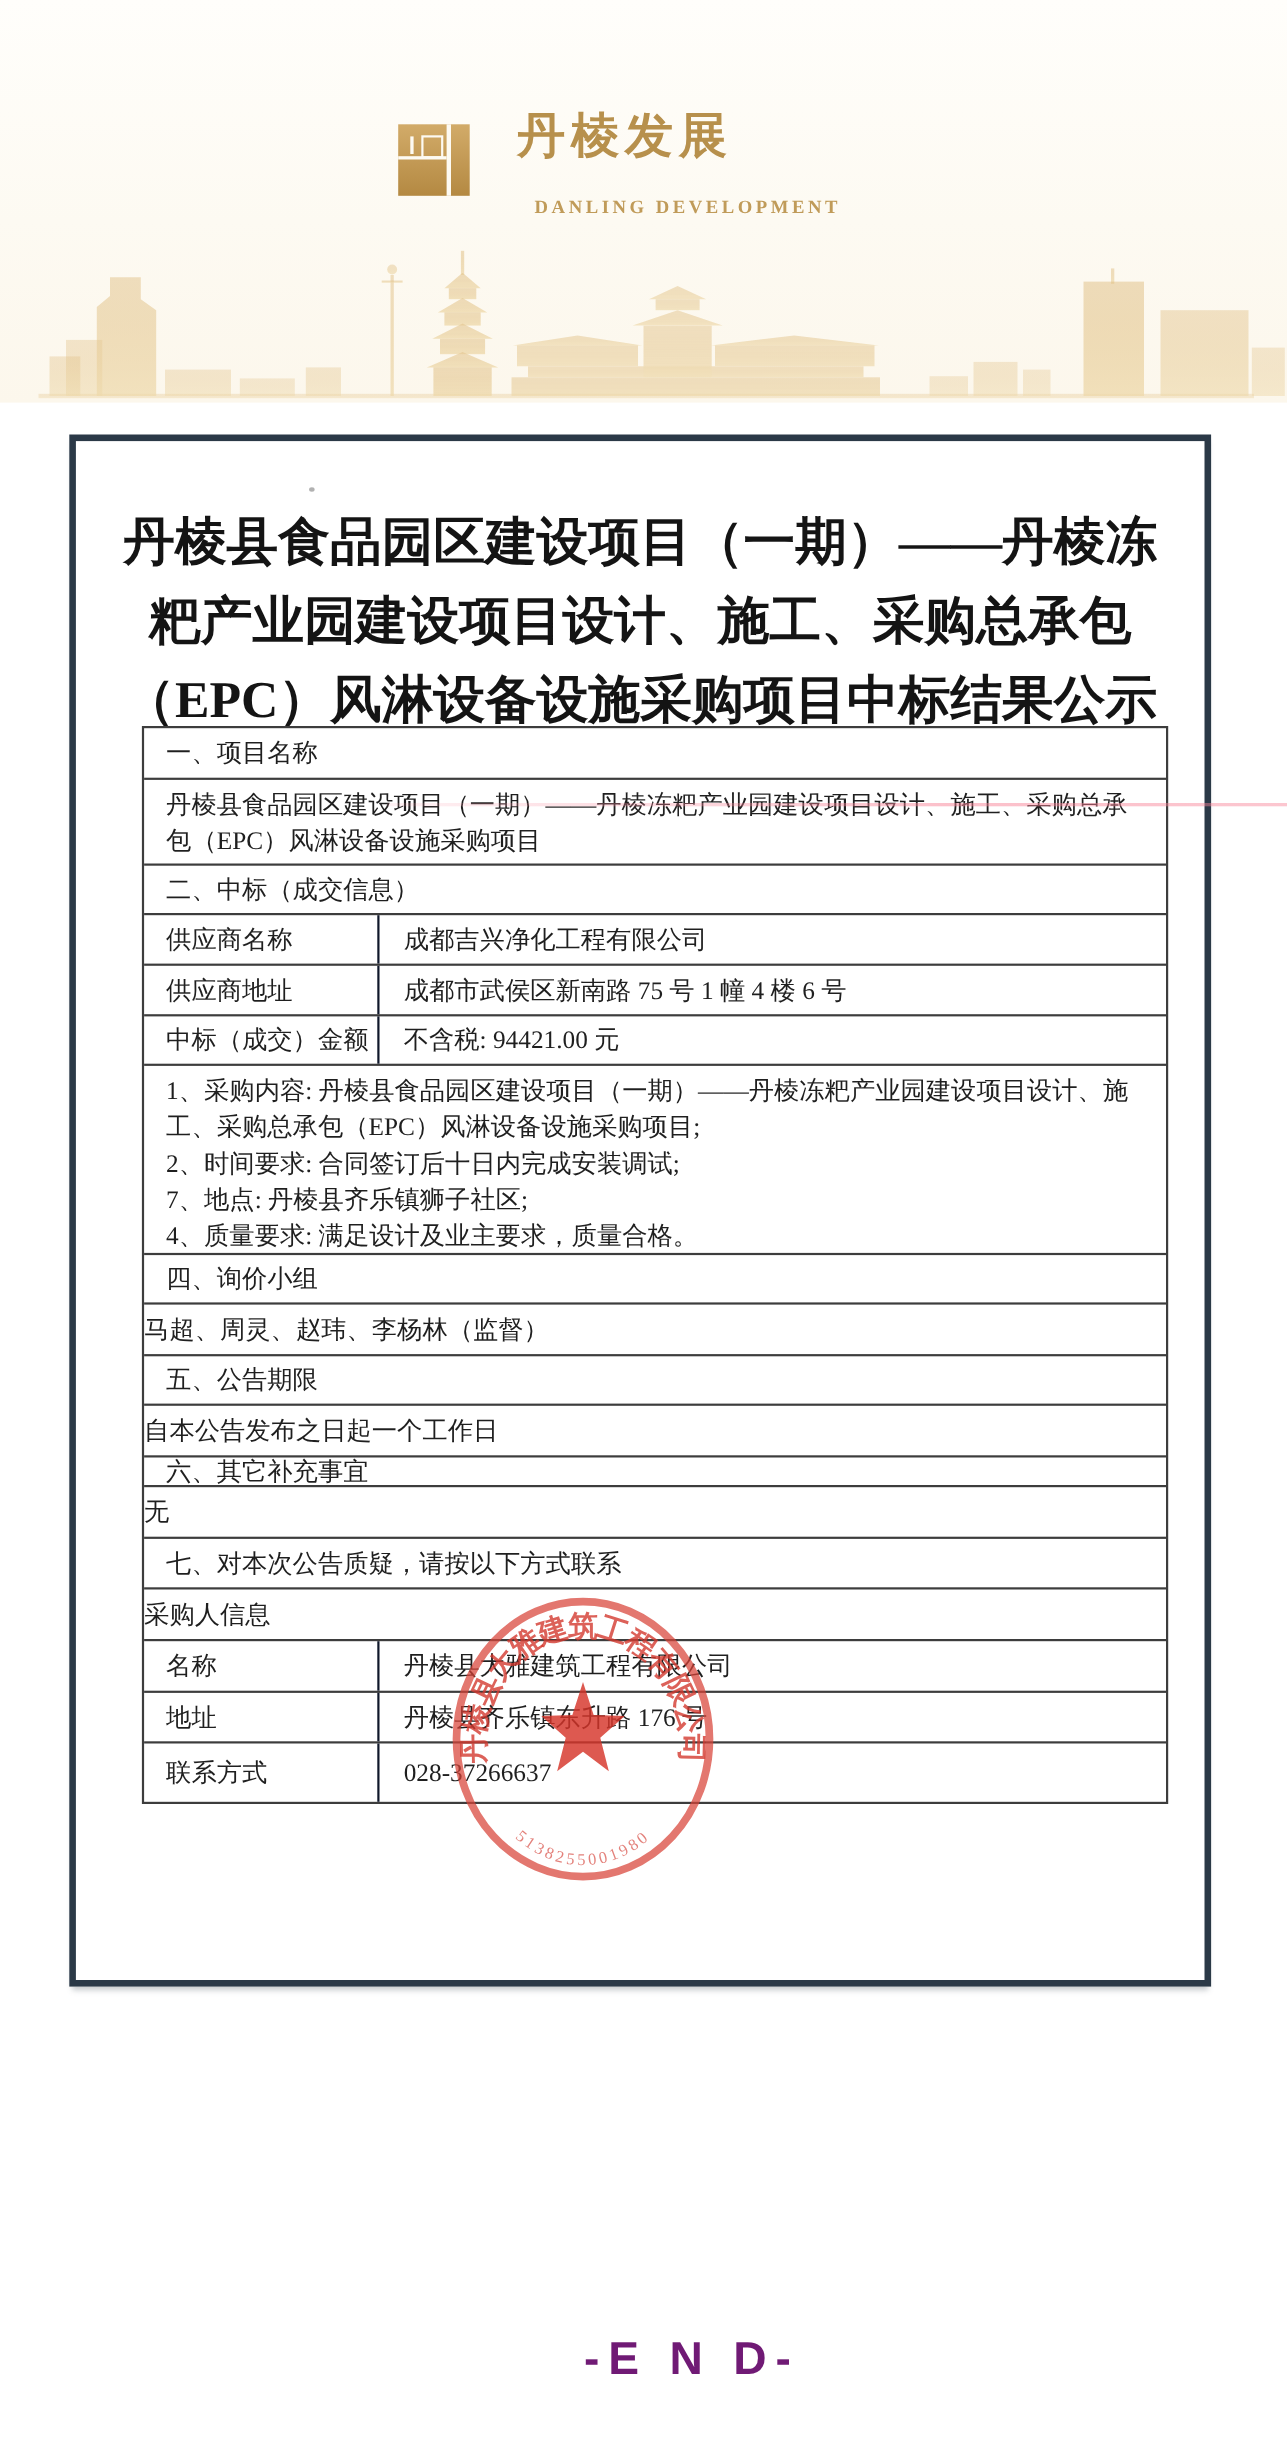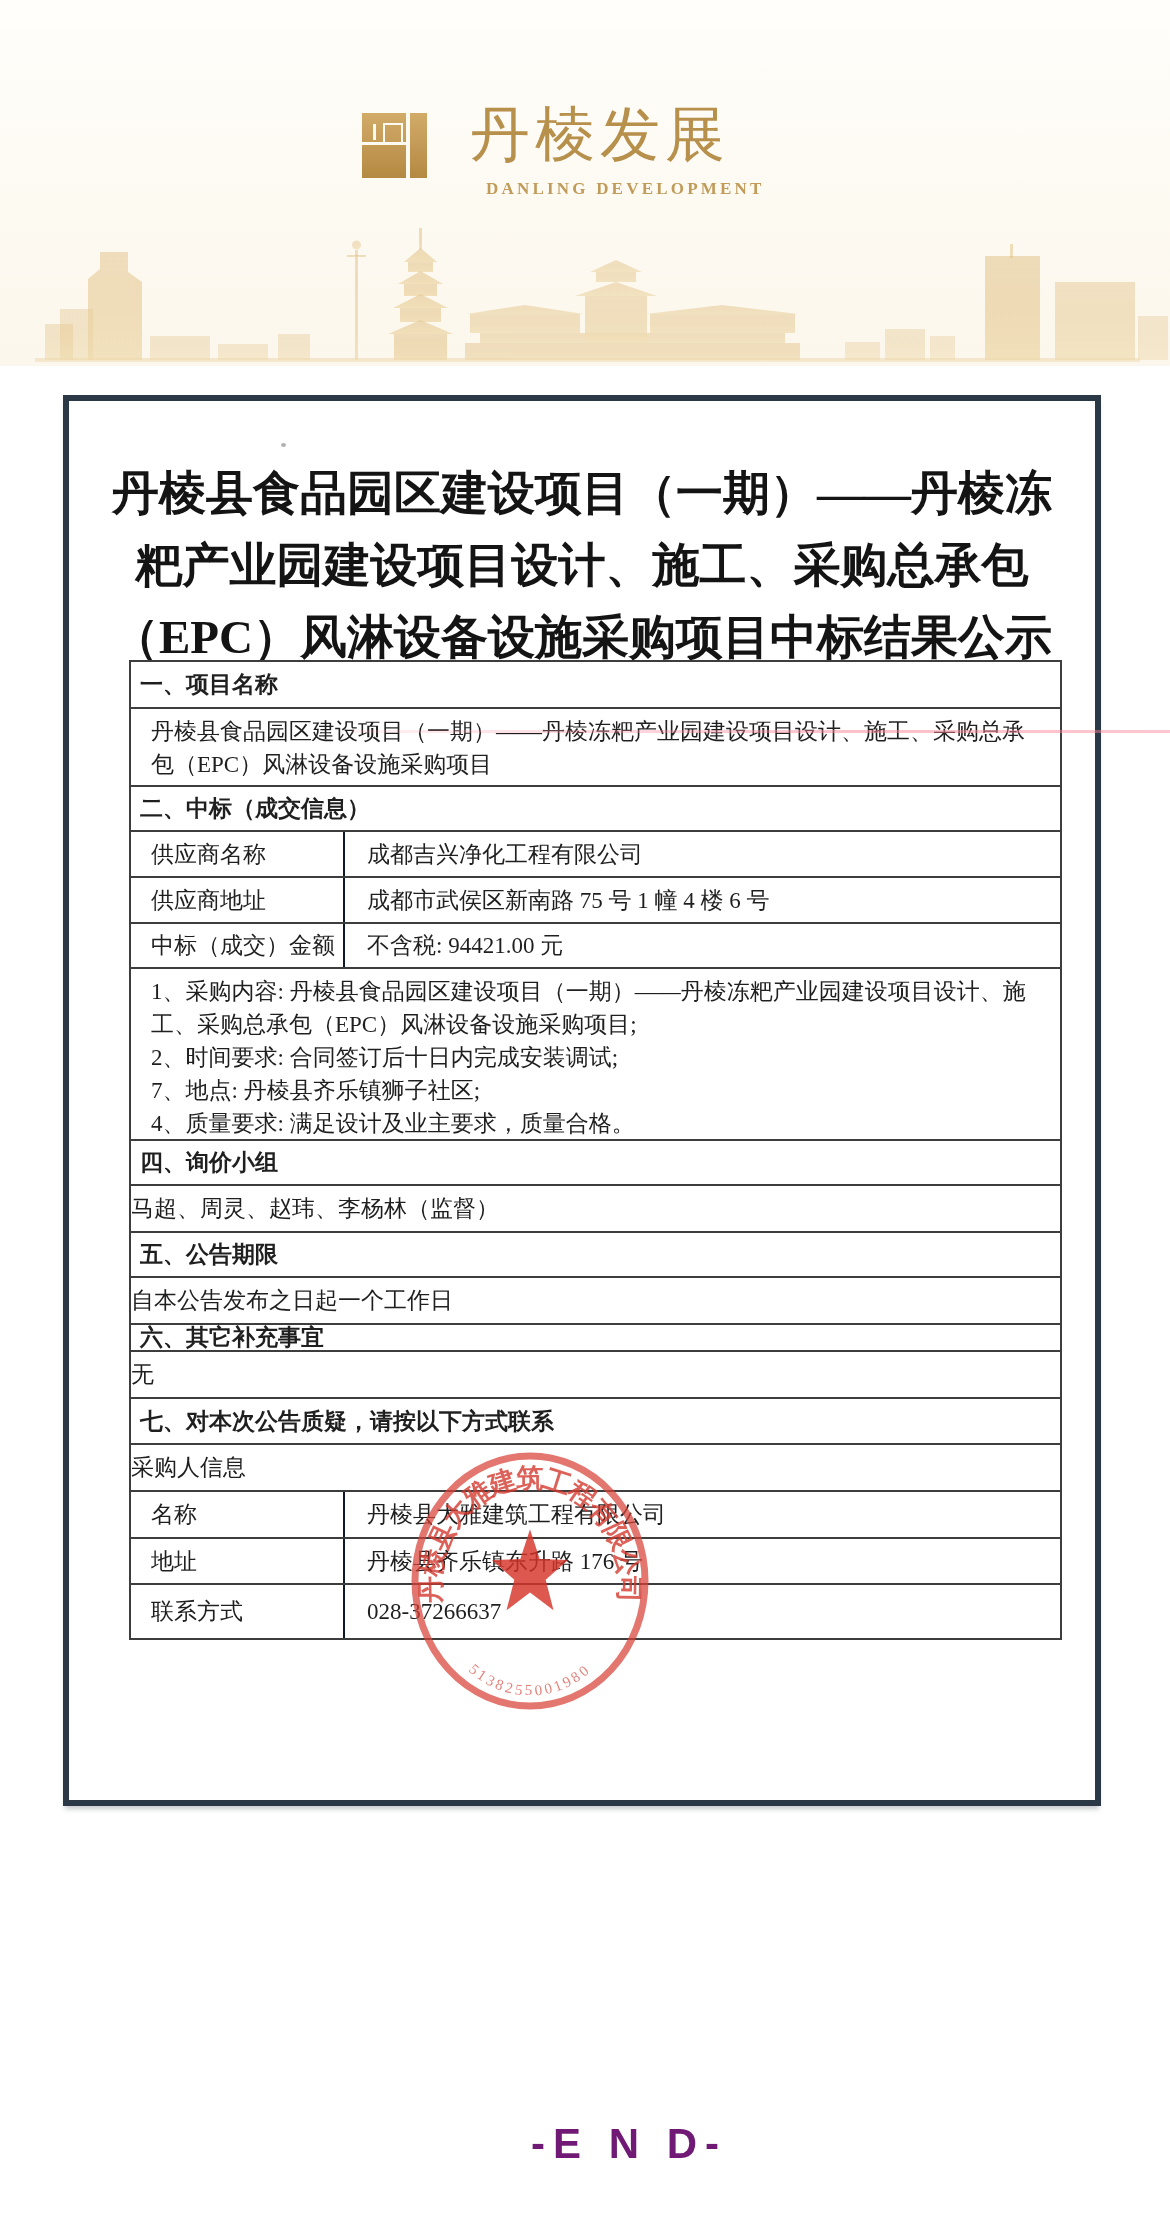--- a/index.html
+++ b/index.html
@@ -15,22 +15,22 @@
   }
   .logo-mark{
     position:absolute;left:362px;top:113px;width:65px;height:65px;
     background:linear-gradient(180deg,#d2ab69 0%,#b48942 100%);
   }
   .logo-mark .vgap{position:absolute;left:68%;top:0;width:4px;height:100%;background:#fdfaf2;}
   .logo-mark .hgap{position:absolute;left:0;top:45%;width:68%;height:3px;background:#fdfaf2;}
   .logo-mark .sq{position:absolute;left:33%;top:16%;width:24%;height:25%;border:2px solid #fdfaf2;}
   .logo-mark .tick{position:absolute;left:17%;top:17%;width:3px;height:24%;background:#fdfaf2;}
   .brand-cn{
-    position:absolute;left:470px;top:100px;width:290px;
-    font-size:60px;line-height:70px;font-weight:400;letter-spacing:5px;
+    position:absolute;left:470px;top:89px;width:290px;
+    font-size:44px;line-height:70px;font-weight:700;letter-spacing:5px;
     color:#b7904c;white-space:nowrap;
   }
   .brand-en{
     position:absolute;left:486px;top:179px;width:300px;
     font-size:17px;font-weight:bold;letter-spacing:3.2px;color:#c09b59;white-space:nowrap;
   }
   .skyline{position:absolute;left:0;top:224px;width:1170px;height:142px;}
   
   .frame{
     position:absolute;left:63px;top:395px;width:1038px;height:1411px;
@@ -43,21 +43,21 @@
   }
   .speck{position:absolute;left:212px;top:42px;width:5px;height:4px;border-radius:50%;background:rgba(100,100,100,0.5);}
   
   .info-table{
     position:absolute;left:60px;top:259px;width:933px;
     border:2px solid #3d3d3d;box-sizing:border-box;background:#fff;
     font-size:23px;
   }
   .row{border-bottom:2px solid #3d3d3d;box-sizing:border-box;display:flex;align-items:stretch;}
   .row:last-child{border-bottom:none;}
-  .row.sec{align-items:center;padding-left:9px;font-weight:bold;}
+  .row.sec{align-items:center;padding-left:20px;font-weight:normal;}
   .row.c1{align-items:center;}
   .row.cm{display:block;padding:6px 20px 0 20px;}
   .row.cm .ln{line-height:33px;}
   .cell{box-sizing:border-box;}
   .cell.k{flex:0 0 214px;border-right:2px solid #0f172a;display:flex;align-items:center;padding-left:20px;}
   .cell.v{flex:1;display:flex;align-items:center;padding-left:22px;}
   
   .pink-line{
     position:absolute;left:352px;top:730px;width:818px;height:3px;z-index:3;
     background:linear-gradient(90deg,rgba(250,165,180,0.15) 0%,rgba(248,130,150,0.5) 62%,rgba(248,130,150,0.45) 100%);

